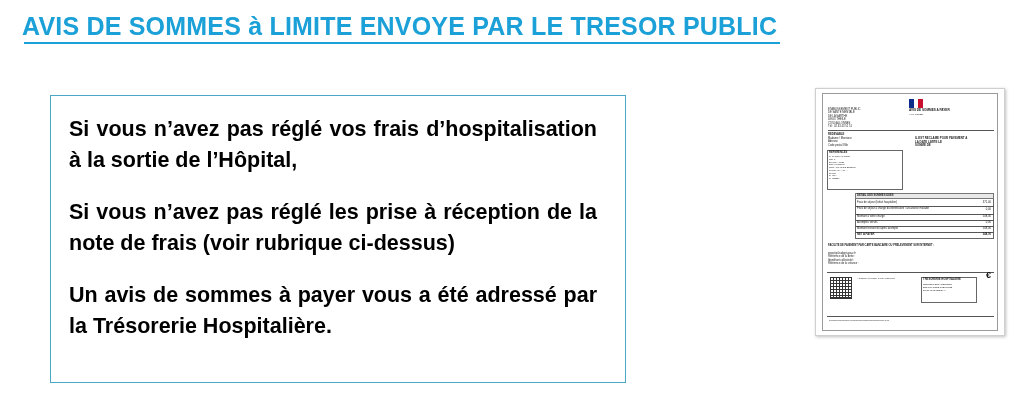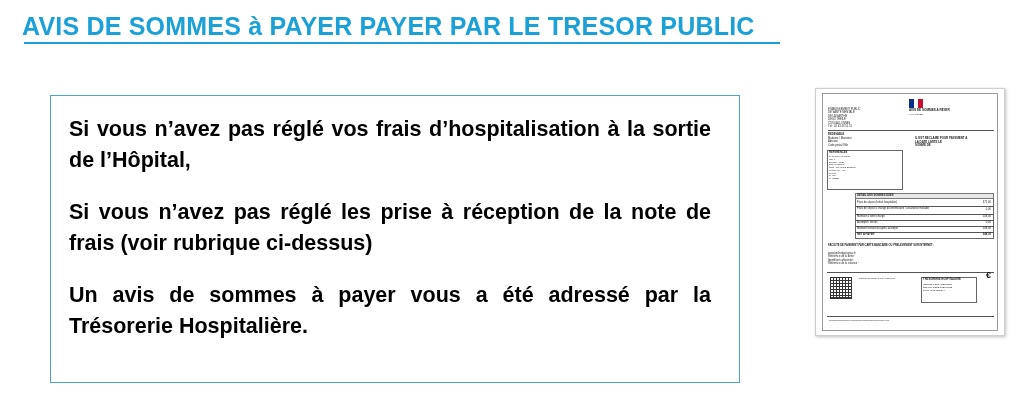--- a/index.html
+++ b/index.html
@@ -33,21 +33,21 @@
     width: 756px;
     height: 2px;
     background: #1BA0D7;
   }
 
   
   #text-box {
     position: absolute;
     left: 50px;
     top: 95px;
-    width: 690px;
+    width: 576px;
     height: 288px;
     border: 1px solid #4AA8C6;
     box-sizing: border-box;
     background: #ffffff;
   }
   #text-box-inner {
     padding: 18px 28px 0 18px;
   }
   .para {
     font-size: 21.5px;
@@ -143,21 +143,21 @@
   .shaded {
     position: absolute;
     background: #e8e8e8;
     border: 0.5px solid #777;
     box-sizing: border-box;
   }
 </style>
 </head>
 <body>
 
-<div id="page-title">AVIS DE SOMMES à PAYER PAYER PAR LE TRESOR PUBLIC</div>
+<div id="page-title">AVIS DE SOMMES à LIMITE ENVOYE PAR LE TRESOR PUBLIC</div>
 <div id="title-underline"></div>
 
 <div id="text-box">
   <div id="text-box-inner">
     <p class="para">Si vous n’avez pas réglé vos frais d’hospitalisation à la sortie de l’Hôpital,</p>
     <p class="para">Si vous n’avez pas réglé les prise à réception de la note de frais (voir rubrique ci-dessus)</p>
     <p class="para">Un avis de sommes à payer vous a été adressé par la Trésorerie Hospitalière.</p>
   </div>
 </div>
 

